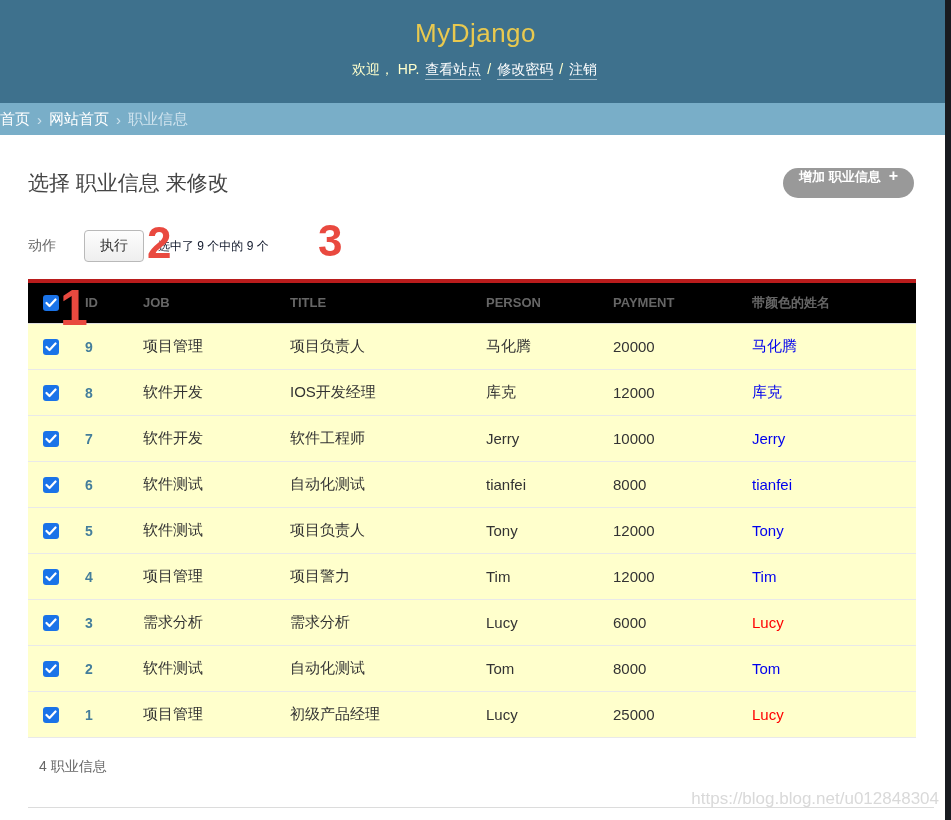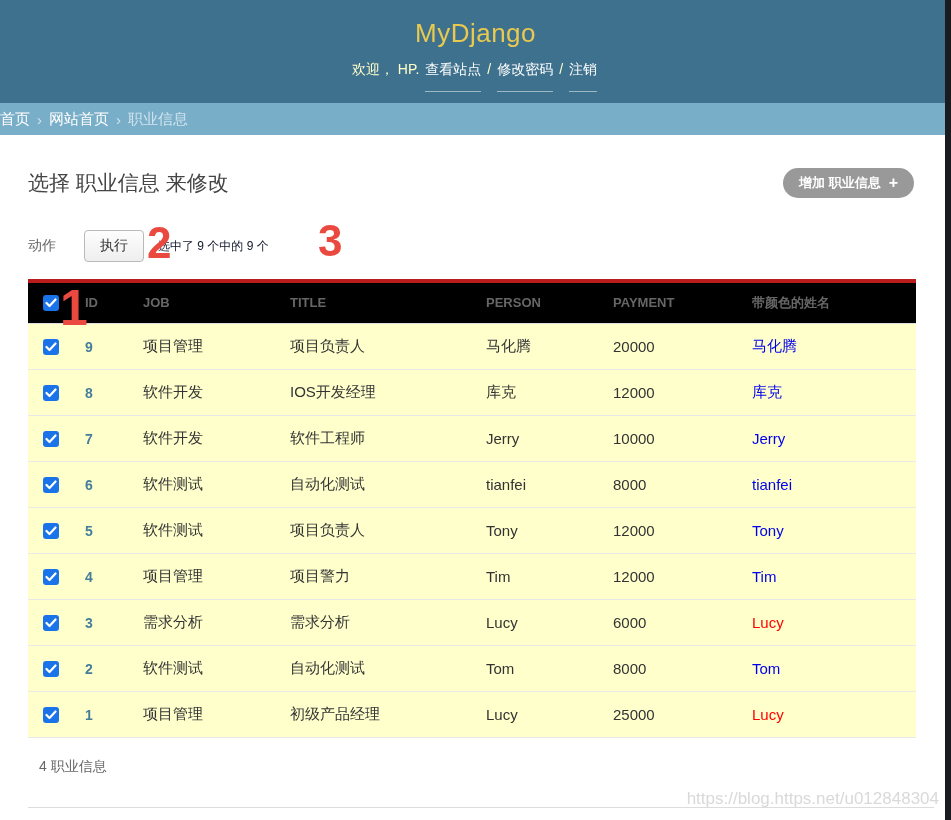--- a/index.html
+++ b/index.html
@@ -27,21 +27,21 @@
   }
   .user-tools {
     margin-top: 12px;
     font-size: 14px;
     color: #ffffcc;
   }
   .user-tools .username { font-weight: normal; }
   .user-tools a {
     color: #ffffff;
     text-decoration: none;
-    padding-bottom: 14px;
+    padding-bottom: 2px;
     border-bottom: 1px solid rgba(255,255,255,0.5);
     margin: 0 2px;
   }
   .user-tools .sep { color: #ffffcc; margin: 0 4px; }
 
   
   .breadcrumbs {
     background: #79aec8;
     height: 32px;
     display: flex;
@@ -70,21 +70,21 @@
   .add-btn {
     background: #999999;
     color: #fff;
     border: none;
     border-radius: 16px;
     height: 30px;
     padding: 0 16px;
     font-size: 13px;
     font-weight: bold;
     display: inline-flex;
-    align-items: center;
+    align-items: flex-start;
     gap: 8px;
     cursor: pointer;
     font-family: inherit;
   }
   .add-btn .plus-glyph { font-size: 16px; font-weight: bold; line-height: 1; }
 
   .actions-row {
     margin-top: 32px;
     display: flex;
     align-items: center;
@@ -406,19 +406,19 @@
     <td>25000</td>
     <td><a href="#" class="colored-name" style="color: rgb(255, 0, 0);">Lucy</a></td>
   </tr>
 </tbody>
   </table>
 
   <p class="paginator">4 职业信息</p>
 </div>
 
 <div class="bottom-rule"></div>
-<div class="watermark">https://blog.https.net/u012848304</div>
+<div class="watermark">https://blog.blog.net/u012848304</div>
 
 <div class="ann ann-1">1</div>
 <div class="ann ann-2">2</div>
 <div class="ann ann-3">3</div>
 
 <div class="scrollbar-strip"></div>
 
 </body></html>

